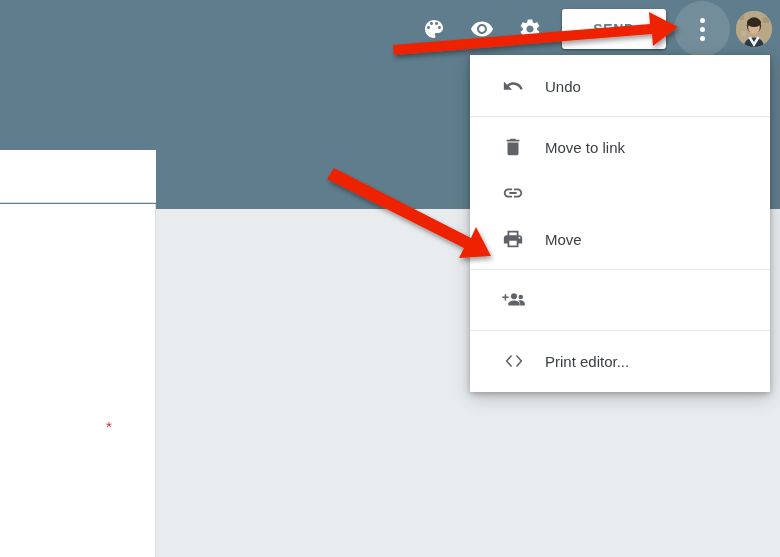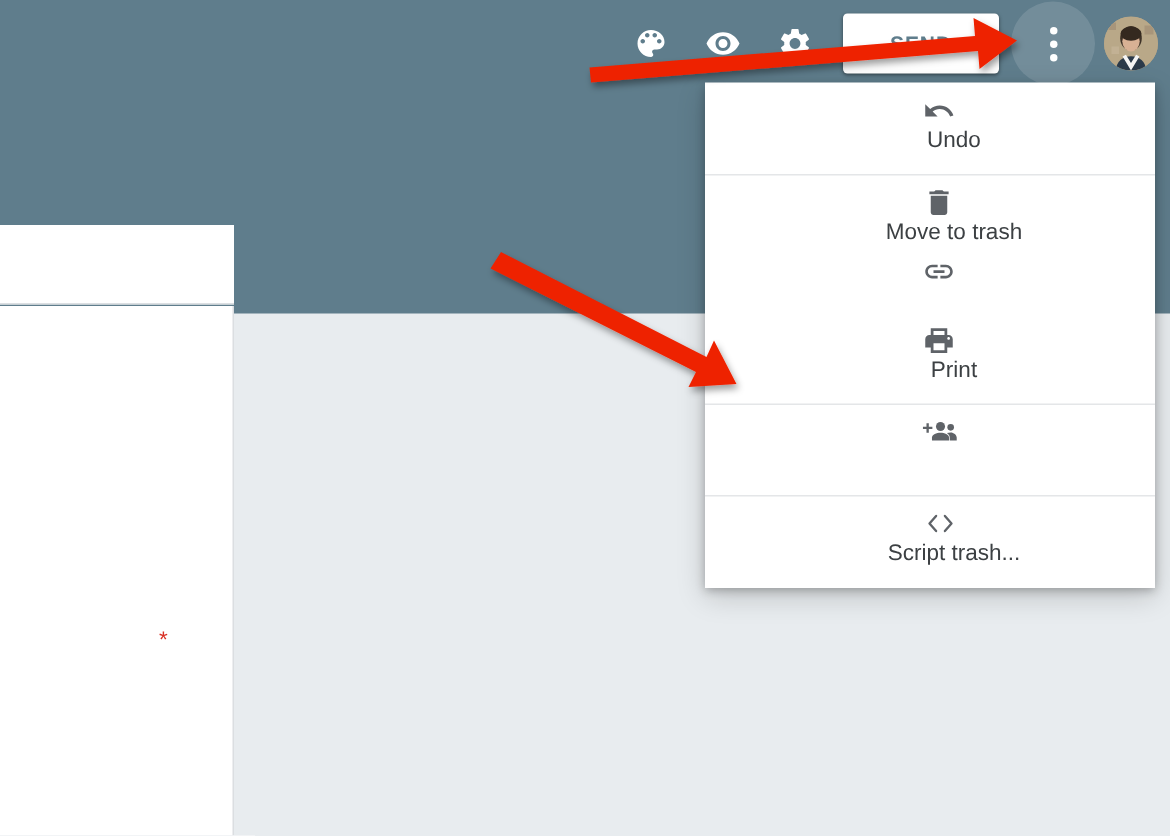--- a/index.html
+++ b/index.html
@@ -140,21 +140,20 @@
   }
 
   .menu-item {
     height: 46px;
     display: flex;
     align-items: center;
     padding-left: 32px;
     cursor: pointer;
     color: #3c4043;
     font-size: 15px;
-    flex-direction: column;
   }
 
   .mi-icon {
     width: 30px;
     min-width: 30px;
     display: flex;
     align-items: center;
     justify-content: flex-start;
     color: #5f6368;
     margin-right: 13px;
@@ -247,38 +246,38 @@
 
     <div class="menu-sep"></div>
 
 
     <div class="menu-item">
       <span class="mi-icon">
         <svg width="22" height="22" viewBox="0 0 24 24" fill="#5f6368" aria-hidden="true">
           <path d="M6 19c0 1.1.9 2 2 2h8c1.1 0 2-.9 2-2V7H6v12zM19 4h-3.5l-1-1h-5l-1 1H5v2h14V4z"></path>
         </svg>
       </span>
-      <span class="mi-label">Move to trash</span>
+      <span class="mi-label">Move to link</span>
     </div>
 
     <div class="menu-item">
       <span class="mi-icon">
         <svg width="22" height="22" viewBox="0 0 24 24" fill="#5f6368" aria-hidden="true">
           <path d="M3.9 12c0-1.71 1.39-3.1 3.1-3.1h4V7H7c-2.76 0-5 2.24-5 5s2.24 5 5 5h4v-1.9H7c-1.71 0-3.1-1.39-3.1-3.1zM8 13h8v-2H8v2zm9-6h-4v1.9h4c1.71 0 3.1 1.39 3.1 3.1s-1.39 3.1-3.1 3.1h-4V17h4c2.76 0 5-2.24 5-5s-2.24-5-5-5z"></path>
         </svg>
       </span>
     </div>
 
     <div class="menu-item">
       <span class="mi-icon">
         <svg width="22" height="22" viewBox="0 0 24 24" fill="#5f6368" aria-hidden="true">
           <path d="M19 8h-1V3H6v5H5c-1.66 0-3 1.34-3 3v6h4v4h12v-4h4v-6c0-1.66-1.34-3-3-3zM8 5h8v3H8V5zm8 14H8v-5h8v5zm3-7.5c-.55 0-1-.45-1-1s.45-1 1-1 1 .45 1 1-.45 1-1 1z"></path>
         </svg>
       </span>
-      <span class="mi-label">Print</span>
+      <span class="mi-label">Move</span>
     </div>
 
     <div class="menu-sep"></div>
 
     <div class="menu-item">
       <span class="mi-icon">
         <svg width="24" height="22" viewBox="0 0 26 24" fill="#5f6368" aria-hidden="true">
           <path d="M4.5 8.2V5.6H2.8v2.6H.2v1.7h2.6v2.6h1.7V9.9h2.6V8.2z"></path>
           <circle cx="13" cy="8" r="3.3"></circle>
           <path d="M13 12.6c-2.9 0-6.2 1.5-6.2 3.4v2.1h12.4V16c0-1.9-3.3-3.4-6.2-3.4z"></path>
@@ -290,21 +289,21 @@
 
     <div class="menu-sep"></div>
 
     <div class="menu-item">
       <span class="mi-icon">
         <svg width="24" height="22" viewBox="0 0 24 24" fill="none" stroke="#5f6368" stroke-width="1.7" stroke-linecap="round" stroke-linejoin="round" aria-hidden="true">
           <path d="M8.8 6.5 4 12l4.8 5.5"></path>
           <path d="M15.2 6.5 20 12l-4.8 5.5"></path>
         </svg>
       </span>
-      <span class="mi-label">Script trash...</span>
+      <span class="mi-label">Print editor...</span>
     </div>
 
 
   </div>
 
   <svg class="arrows" viewBox="0 0 780 557">
     <defs>
       <filter id="arrowShadow" x="-30%" y="-60%" width="170%" height="240%">
         <feDropShadow dx="1.5" dy="3" stdDeviation="2.6" flood-color="#000000" flood-opacity="0.38"></feDropShadow>
       </filter>

